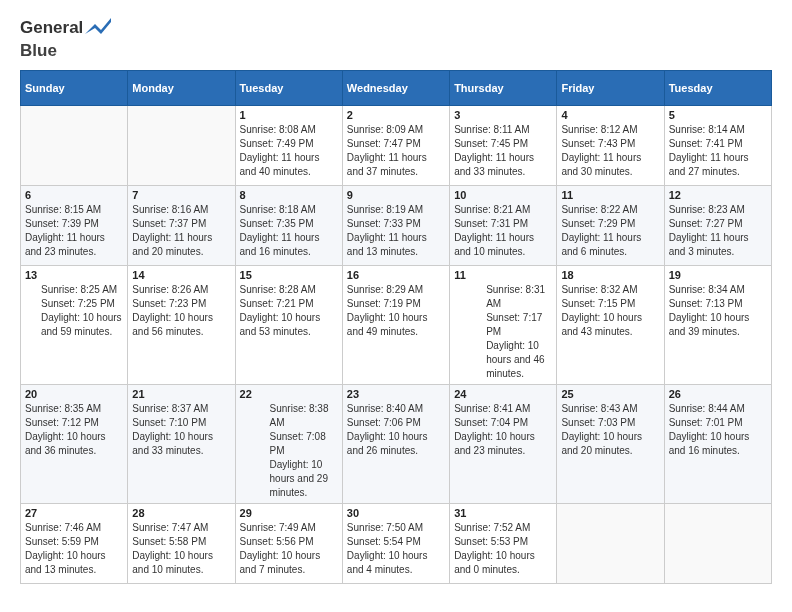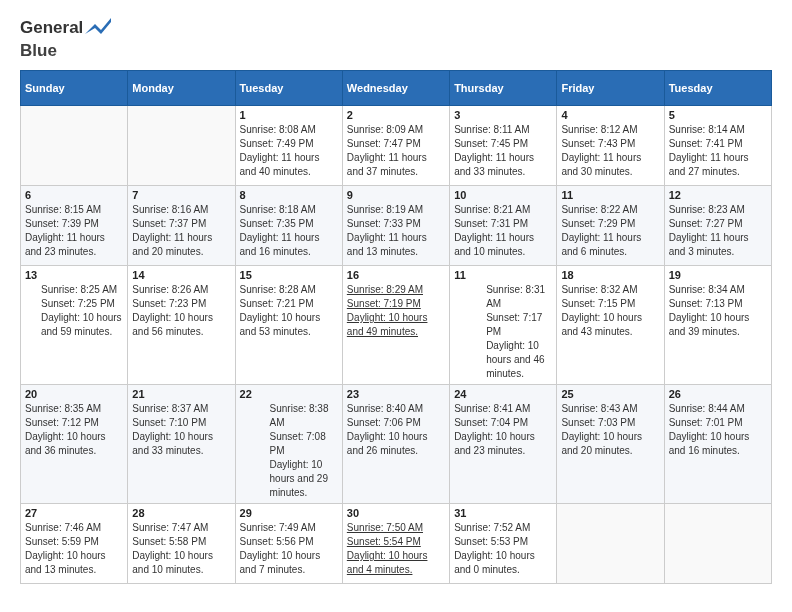--- a/index.html
+++ b/index.html
@@ -205,21 +205,21 @@
 Daylight: 10 hours and 56 minutes.</div>
           </td>
           <td>
             <div class="day-num">15</div>
             <div class="day-detail" style="white-space: pre-line;">Sunrise: 8:28 AM
 Sunset: 7:21 PM
 Daylight: 10 hours and 53 minutes.</div>
           </td>
           <td>
             <div class="day-num">16</div>
-            <div class="day-detail" style="white-space: pre-line; text-decoration: underline;">Sunrise: 8:29 AM
+            <div class="day-detail" style="white-space: pre-line;">Sunrise: 8:29 AM
 Sunset: 7:19 PM
 Daylight: 10 hours and 49 minutes.</div>
           </td>
           <td>
             <div class="day-num">11</div>
             <div class="day-detail" style="white-space: pre-line; margin-left: 32px;">Sunrise: 8:31 AM
 Sunset: 7:17 PM
 Daylight: 10 hours and 46 minutes.</div>
           </td>
           <td>
@@ -293,21 +293,21 @@
 Daylight: 10 hours and 10 minutes.</div>
           </td>
           <td>
             <div class="day-num">29</div>
             <div class="day-detail" style="white-space: pre-line;">Sunrise: 7:49 AM
 Sunset: 5:56 PM
 Daylight: 10 hours and 7 minutes.</div>
           </td>
           <td>
             <div class="day-num">30</div>
-            <div class="day-detail" style="white-space: pre-line; text-decoration: underline;">Sunrise: 7:50 AM
+            <div class="day-detail" style="white-space: pre-line;">Sunrise: 7:50 AM
 Sunset: 5:54 PM
 Daylight: 10 hours and 4 minutes.</div>
           </td>
           <td>
             <div class="day-num">31</div>
             <div class="day-detail" style="white-space: pre-line;">Sunrise: 7:52 AM
 Sunset: 5:53 PM
 Daylight: 10 hours and 0 minutes.</div>
           </td>
           <td class="empty-cell"></td>

